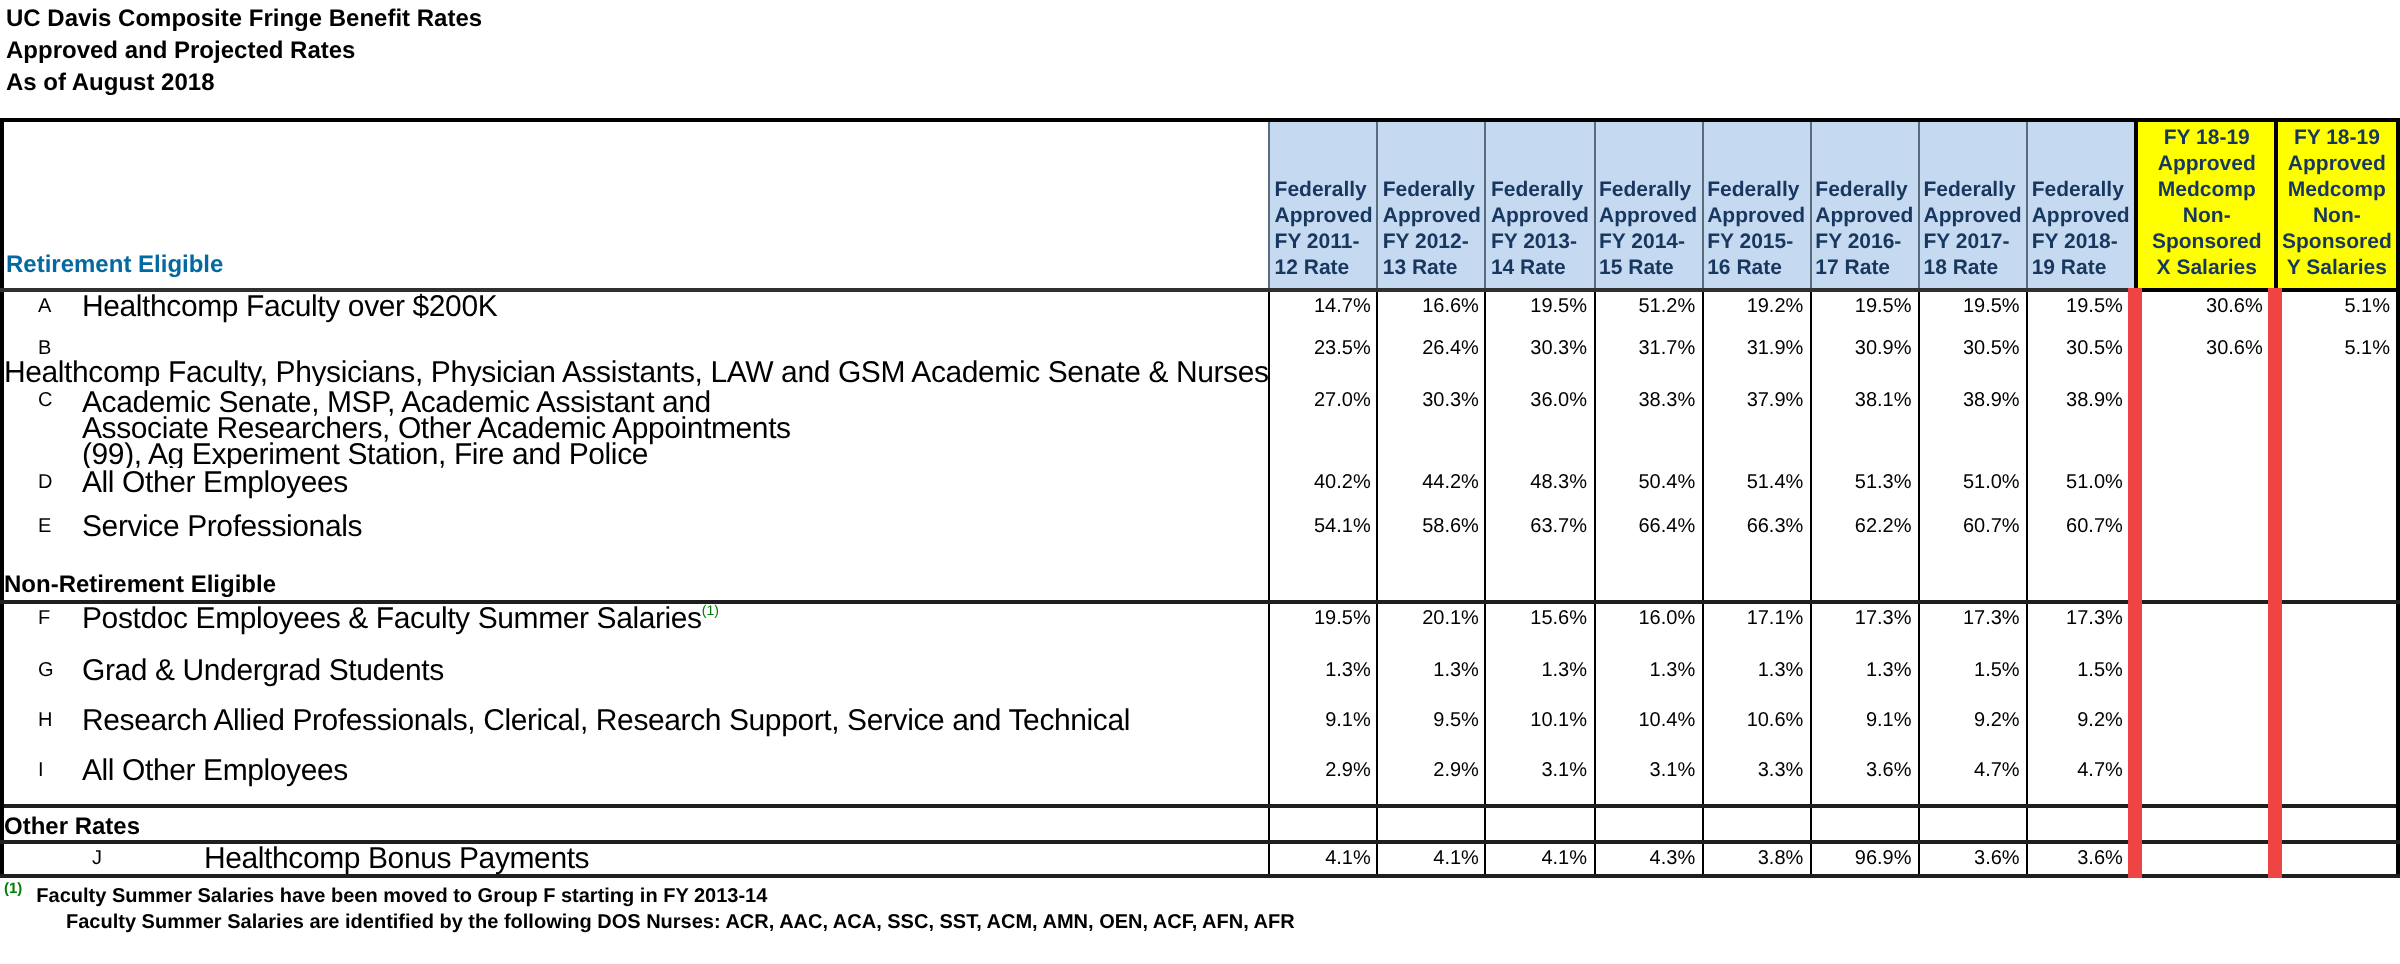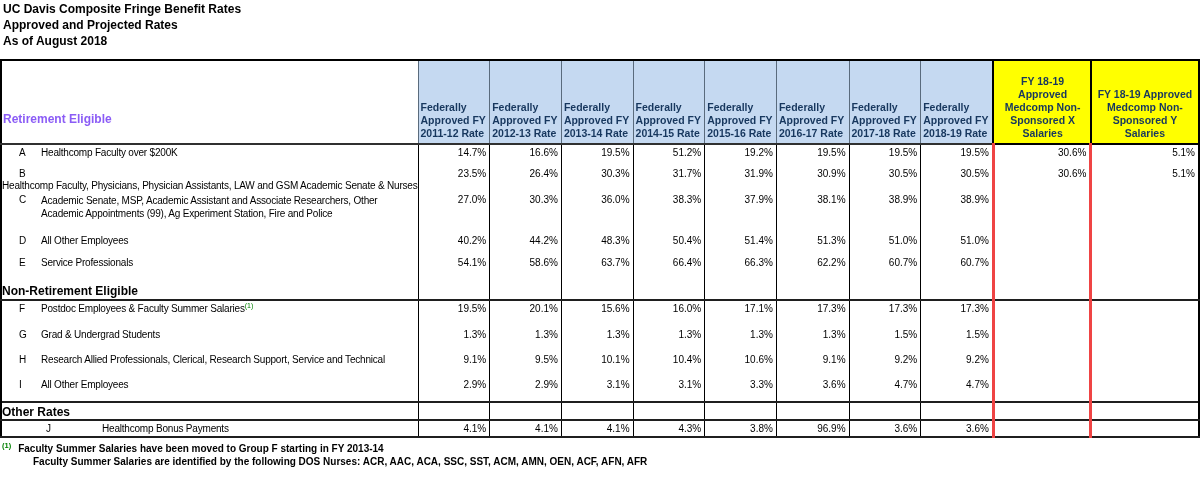--- a/index.html
+++ b/index.html
@@ -6,40 +6,40 @@
   body{width:1200px;height:482px;position:relative;background:#fff;overflow:hidden;
        font-family:"Liberation Sans",sans-serif;color:#000}
   .titles{position:absolute;top:1px;left:3px}
   .titles div{font-size:12px;font-weight:bold;line-height:16px;white-space:nowrap}
 
   table{position:absolute;top:59px;left:0;border-collapse:collapse;table-layout:fixed}
   td,th{padding:0;vertical-align:top;overflow:hidden}
 
   thead th{vertical-align:bottom;font-size:10.5px;font-weight:bold;line-height:13px;
            border-bottom:2px solid #303030}
-  th.corner{text-align:left;font-size:12px;color:#8b5cf6;background:#fff;
+  th.corner{text-align:left;font-size:12px;color:#0369a1;background:#fff;
             border-left:2px solid #000;border-top:2px solid #000;
-            padding-left:1px;padding-bottom:17px}
+            padding-left:1px;padding-bottom:5px}
   th.blue{background:#C5D9F1;color:#17375E;text-align:left;
           border:1px solid #5a6b7d;border-top:2px solid #000;
           border-bottom:2px solid #303030;padding:2px 2px 3px 2px}
   th.yellow{background:#FFFF00;color:#17375E;text-align:center;
             border:2px solid #000;padding:2px 2px 3px 2px}
   th.yellow.xcol{padding:2px 6px 3px 7px}
 
   td.label{border-left:2px solid #000;font-size:10px;padding-top:2px;line-height:12px}
   td.label .letter{display:inline-block;width:22px;margin-left:17px;vertical-align:top}
   td.label .desc{display:inline-block;vertical-align:top;white-space:nowrap;
-                 letter-spacing:-0.2px;font-size:10px;line-height:12px}
+                 letter-spacing:-0.2px;font-size:15px;line-height:12px}
   td.label .desc.wrap{white-space:normal;width:371px;line-height:13px}
   tr.row-j .letter{margin-left:44px;width:56px}
   sup.fn-ref{color:#008000;font-size:7px;vertical-align:super;line-height:0}
 
   td.val{font-size:10px;text-align:right;border-left:1px solid #000;padding:2px 3px 0 0}
-  td.ycol{border-left:3px solid #ef4444}
+  td.ycol{border-left:7px solid #ef4444}
   td.last{border-right:2px solid #000}
 
   tr.band td{border-bottom:2px solid #1f1f1f}
   tr.band-or td{border-top:2px solid #1f1f1f}
   tr.band td.band-label{font-weight:bold;font-size:12px;line-height:14px;
                         border-left:2px solid #000;padding-top:2px}
   tr.bottom-row td{border-bottom:2px solid #1f1f1f}
 
   .footnotes{position:absolute;left:2px;top:442px;font-size:10px;font-weight:bold;
              line-height:13px;white-space:nowrap}

